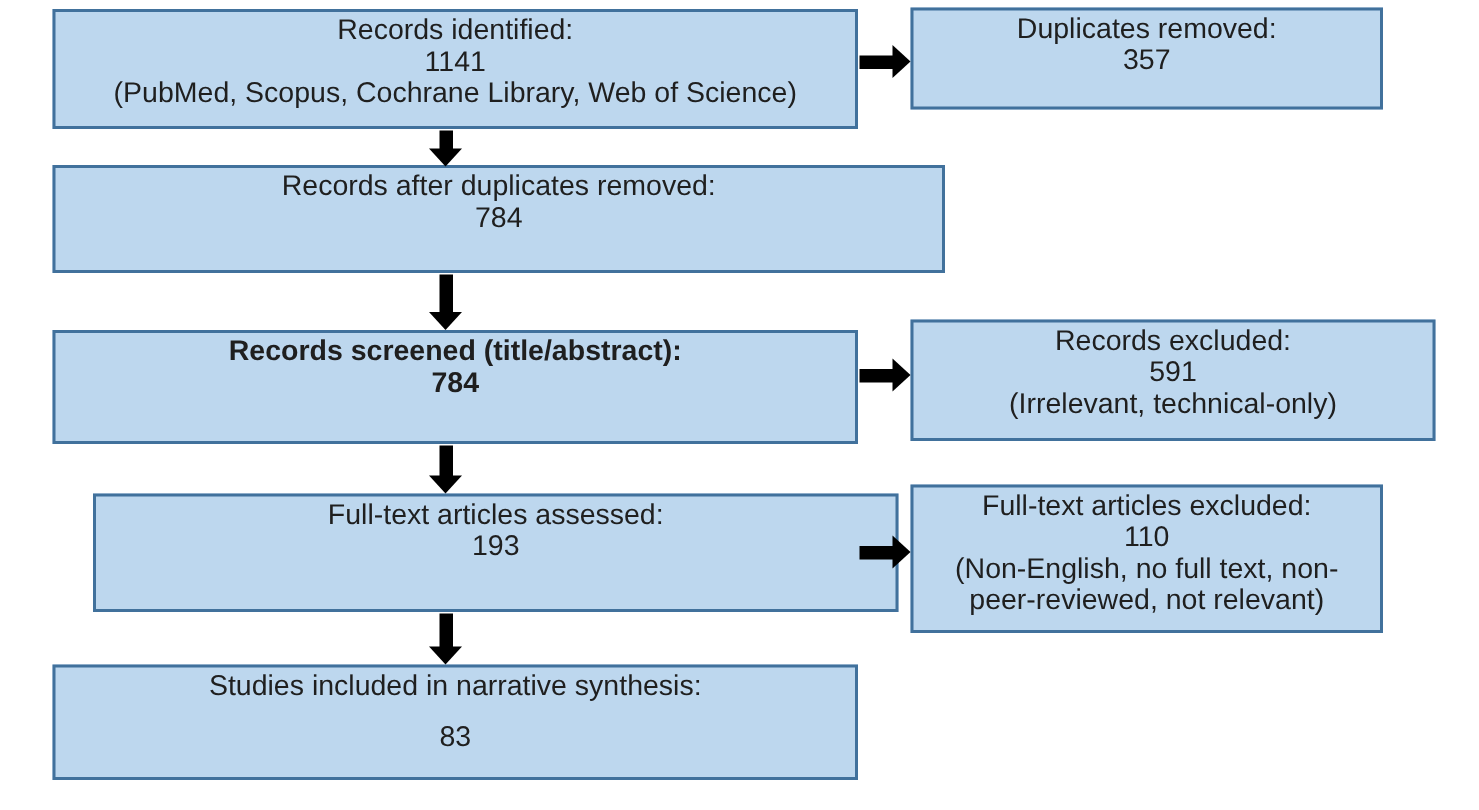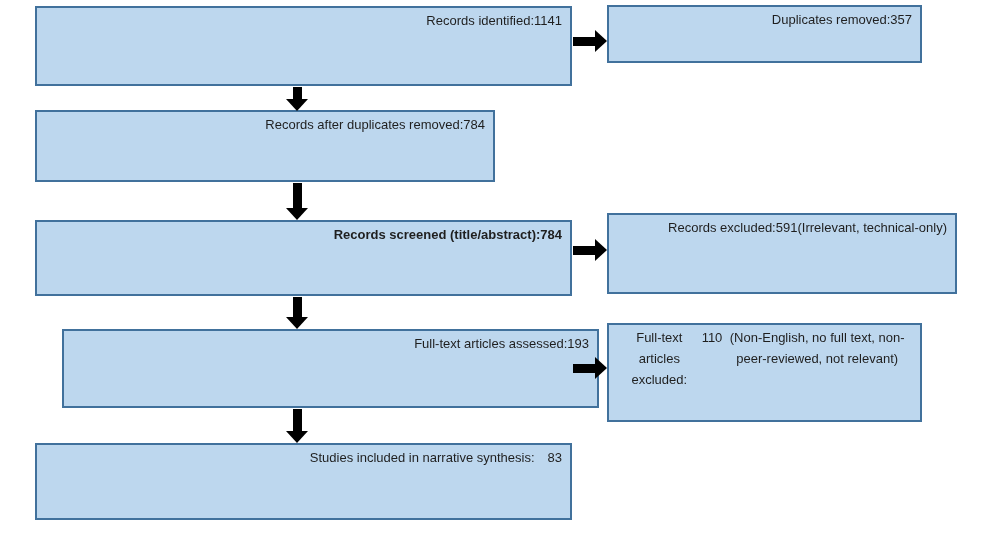--- a/index.html
+++ b/index.html
@@ -18,25 +18,25 @@
     font-family: "Liberation Sans", sans-serif;
     color: var(--text);
     overflow: hidden;
   }
   .box {
     position: absolute;
     box-sizing: border-box;
     background: var(--box-fill);
     border: 2px solid var(--box-border);
     display: flex;
-    flex-direction: row;
-    justify-content: flex-end;
+    flex-direction: column;
+    justify-content: flex-start;
     text-align: center;
     padding: 2px 8px;
-    font-size: 13px;
+    font-size: 19px;
     line-height: 21px;
   }
   .varrow { position: absolute; width: 22px; }
   .varrow .stem {
     position: absolute;
     top: 0; bottom: 11px;
     left: 50%; width: 9px;
     margin-left: -4.5px;
     background: var(--arrow);
   }
@@ -66,43 +66,44 @@
   }
 </style>
 </head>
 <body>
 
 <div class="canvas">
 
   <div class="box" style="left:35px; top:6px; width:537px; height:80px;">
     <div>Records identified:</div>
     <div>1141</div>
+    <div>(PubMed, Scopus, Cochrane Library, Web of Science)</div>
   </div>
 
-  <div class="box" style="left:35px; top:110px; width:460px; height:72px;">
+  <div class="box" style="left:35px; top:110px; width:595px; height:72px;">
     <div>Records after duplicates removed:</div>
     <div>784</div>
   </div>
 
   <div class="box" style="left:35px; top:220px; width:537px; height:76px;font-weight:bold;">
     <div>Records screened (title/abstract):</div>
     <div>784</div>
   </div>
 
   <div class="box" style="left:35px; top:329px; width:537px; height:79px;margin-left:27px;">
     <div>Full-text articles assessed:</div>
     <div>193</div>
   </div>
 
   <div class="box" style="left:35px; top:443px; width:537px; height:77px;gap:13px;">
     <div>Studies included in narrative synthesis:</div>
     <div>83</div>
   </div>
 
-  <div class="box" style="left:607px; top:5px; width:315px; height:58px;">
+  <div class="box" style="left:607px; top:5px; width:315px; height:68px;">
     <div>Duplicates removed:</div>
     <div>357</div>
   </div>
 
   <div class="box" style="left:607px; top:213px; width:350px; height:81px;">
     <div>Records excluded:</div>
     <div>591</div>
     <div>(Irrelevant, technical-only)</div>
   </div>
 

